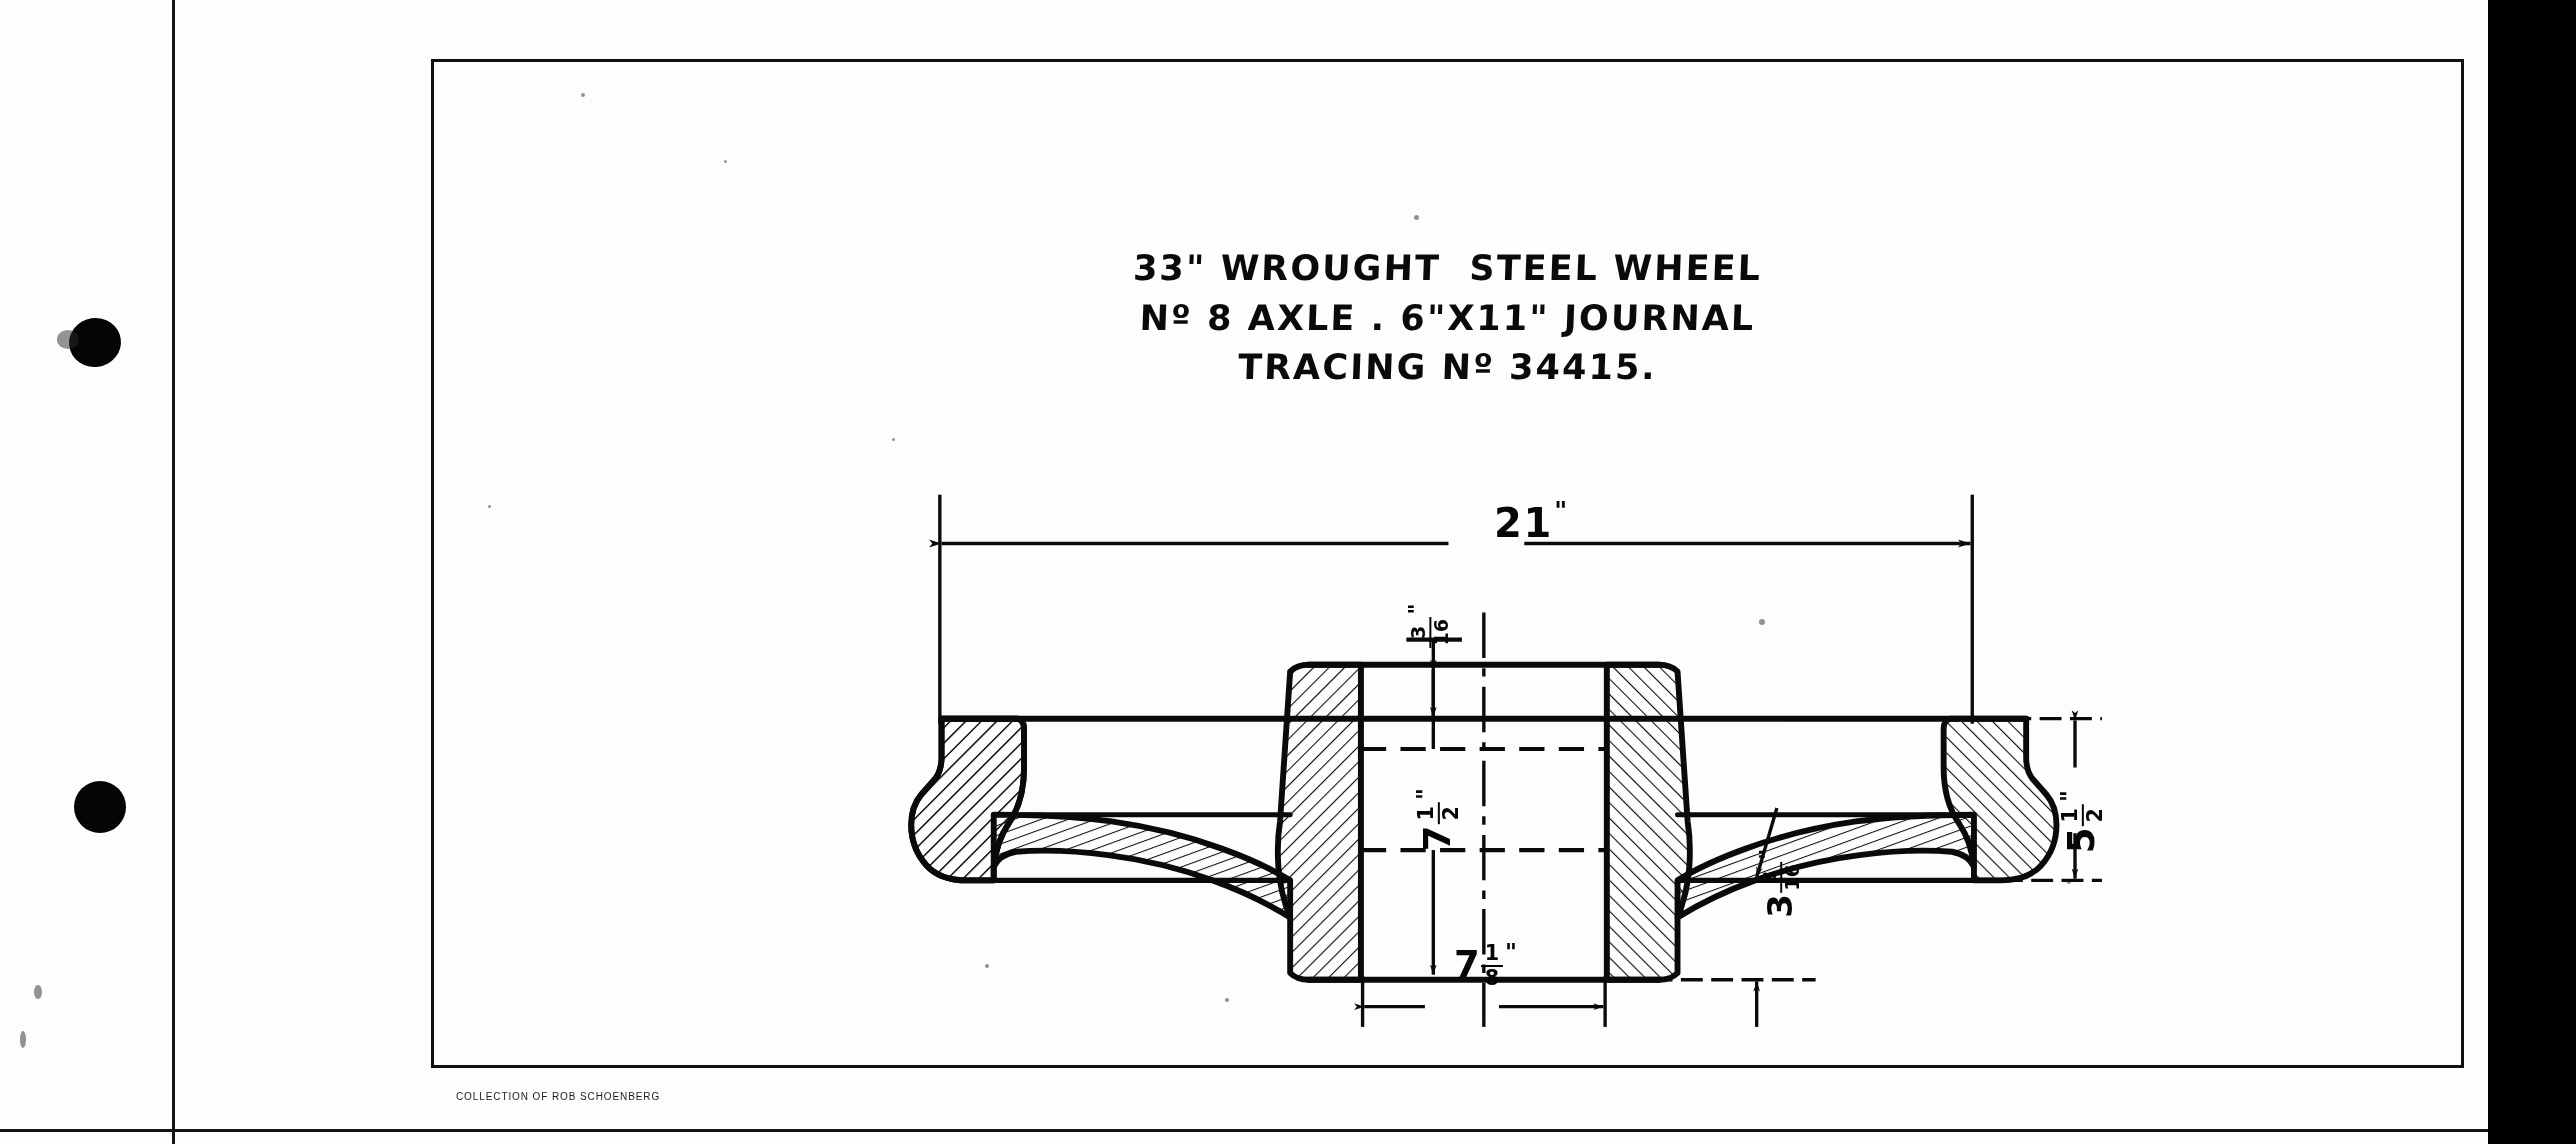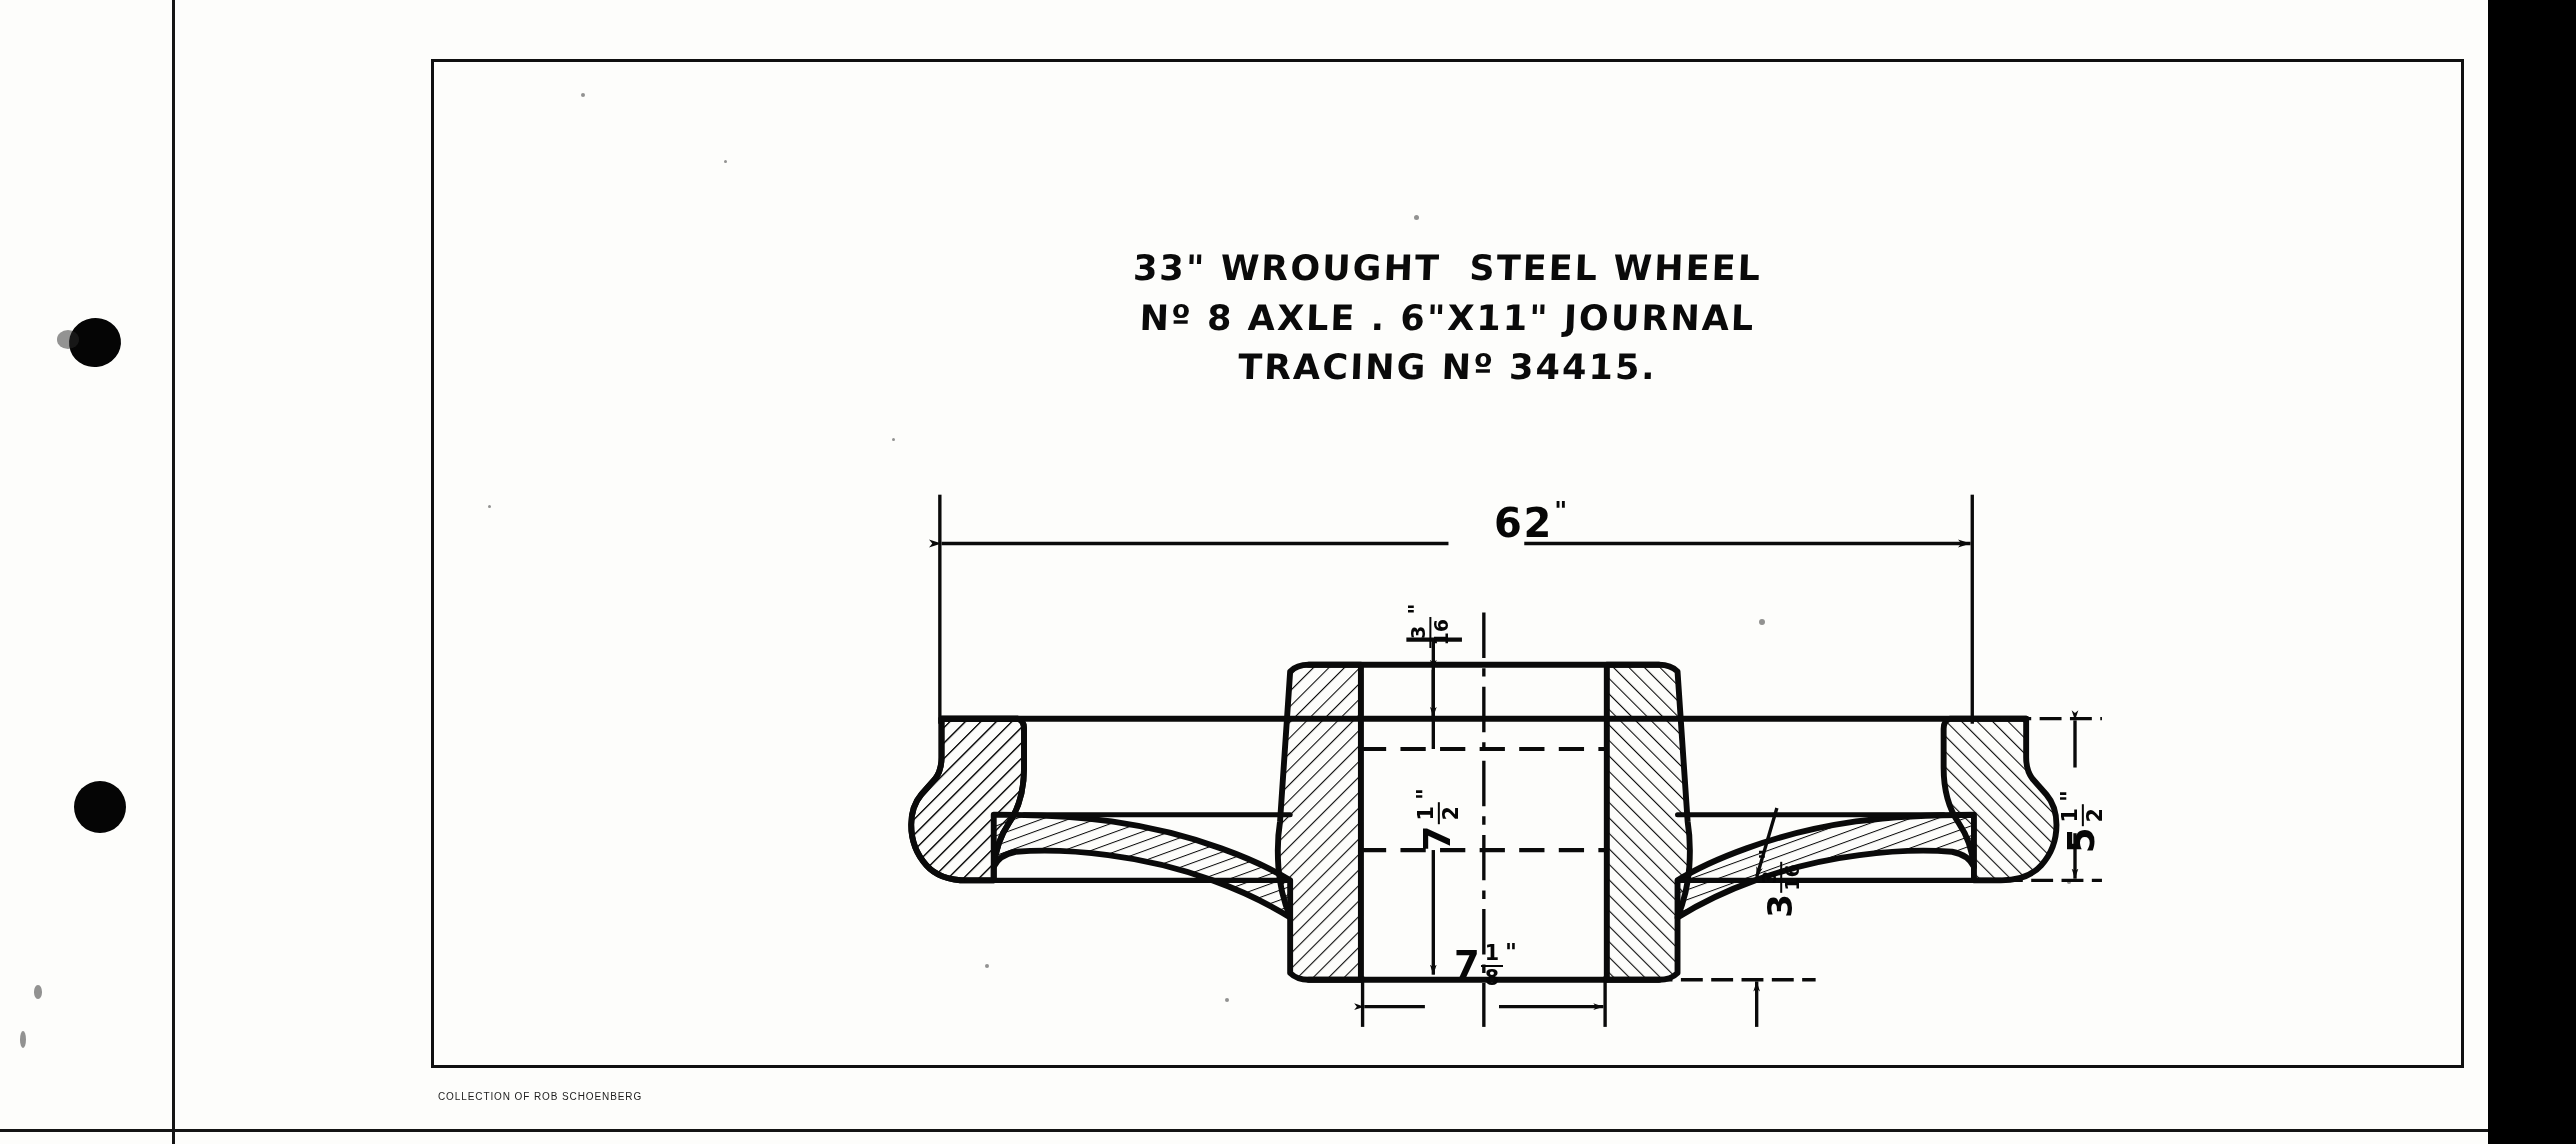--- a/index.html
+++ b/index.html
@@ -104,21 +104,21 @@
     letter-spacing: 2.1px;
     font-size: 35px;
     line-height: 1.42;
     white-space: pre;
     transform: skewX(-2deg);
   }
 
   
   .credit {
     position: absolute;
-    left: 438px;
+    left: 456px;
     top: 1091px;
     font-family: "Liberation Sans", sans-serif;
     font-size: 10px;
     letter-spacing: 0.9px;
     color: #1c1c1c;
   }
 
   
   .drawing-svg {
     position: absolute;
@@ -355,21 +355,21 @@
       <path fill="none" stroke="#0a0a0a" stroke-width="4" marker-start="url(#arrHeadS)" d="M 1444 296 L 1444 352"></path>
       <path fill="none" stroke="#0a0a0a" stroke-width="4" marker-end="url(#arrHeadS)" d="M 1444 430 L 1444 484"></path>
 
       <path fill="none" stroke="#0a0a0a" stroke-width="4" marker-end="url(#arrHeadS)" d="M 1090 400 L 1066 482"></path>
       <path fill="none" stroke="#0a0a0a" stroke-width="4" stroke-dasharray="26 10" d="M 940 604 L 1136 604"></path>
       <path fill="none" stroke="#0a0a0a" stroke-width="4" marker-end="url(#arrHeadS)" d="M 1066 660 L 1066 606"></path>
     </g>
   </svg>
 
   <div class="dim-label" style="left:1494px; top:503px; font-size:40px; letter-spacing:1.7px;">
-    <span class="whole">62</span><span class="inch-mark">"</span>
+    <span class="whole">21</span><span class="inch-mark">"</span>
   </div>
 
   <div class="dim-label" style="left:1408px; top:606px; font-size:34px; transform:rotate(-90deg);">
     <span class="frac">
       <span class="num">3</span>
       <span class="bar"></span>
       <span class="den">16</span>
     </span><span class="inch-mark">"</span>
   </div>
 

